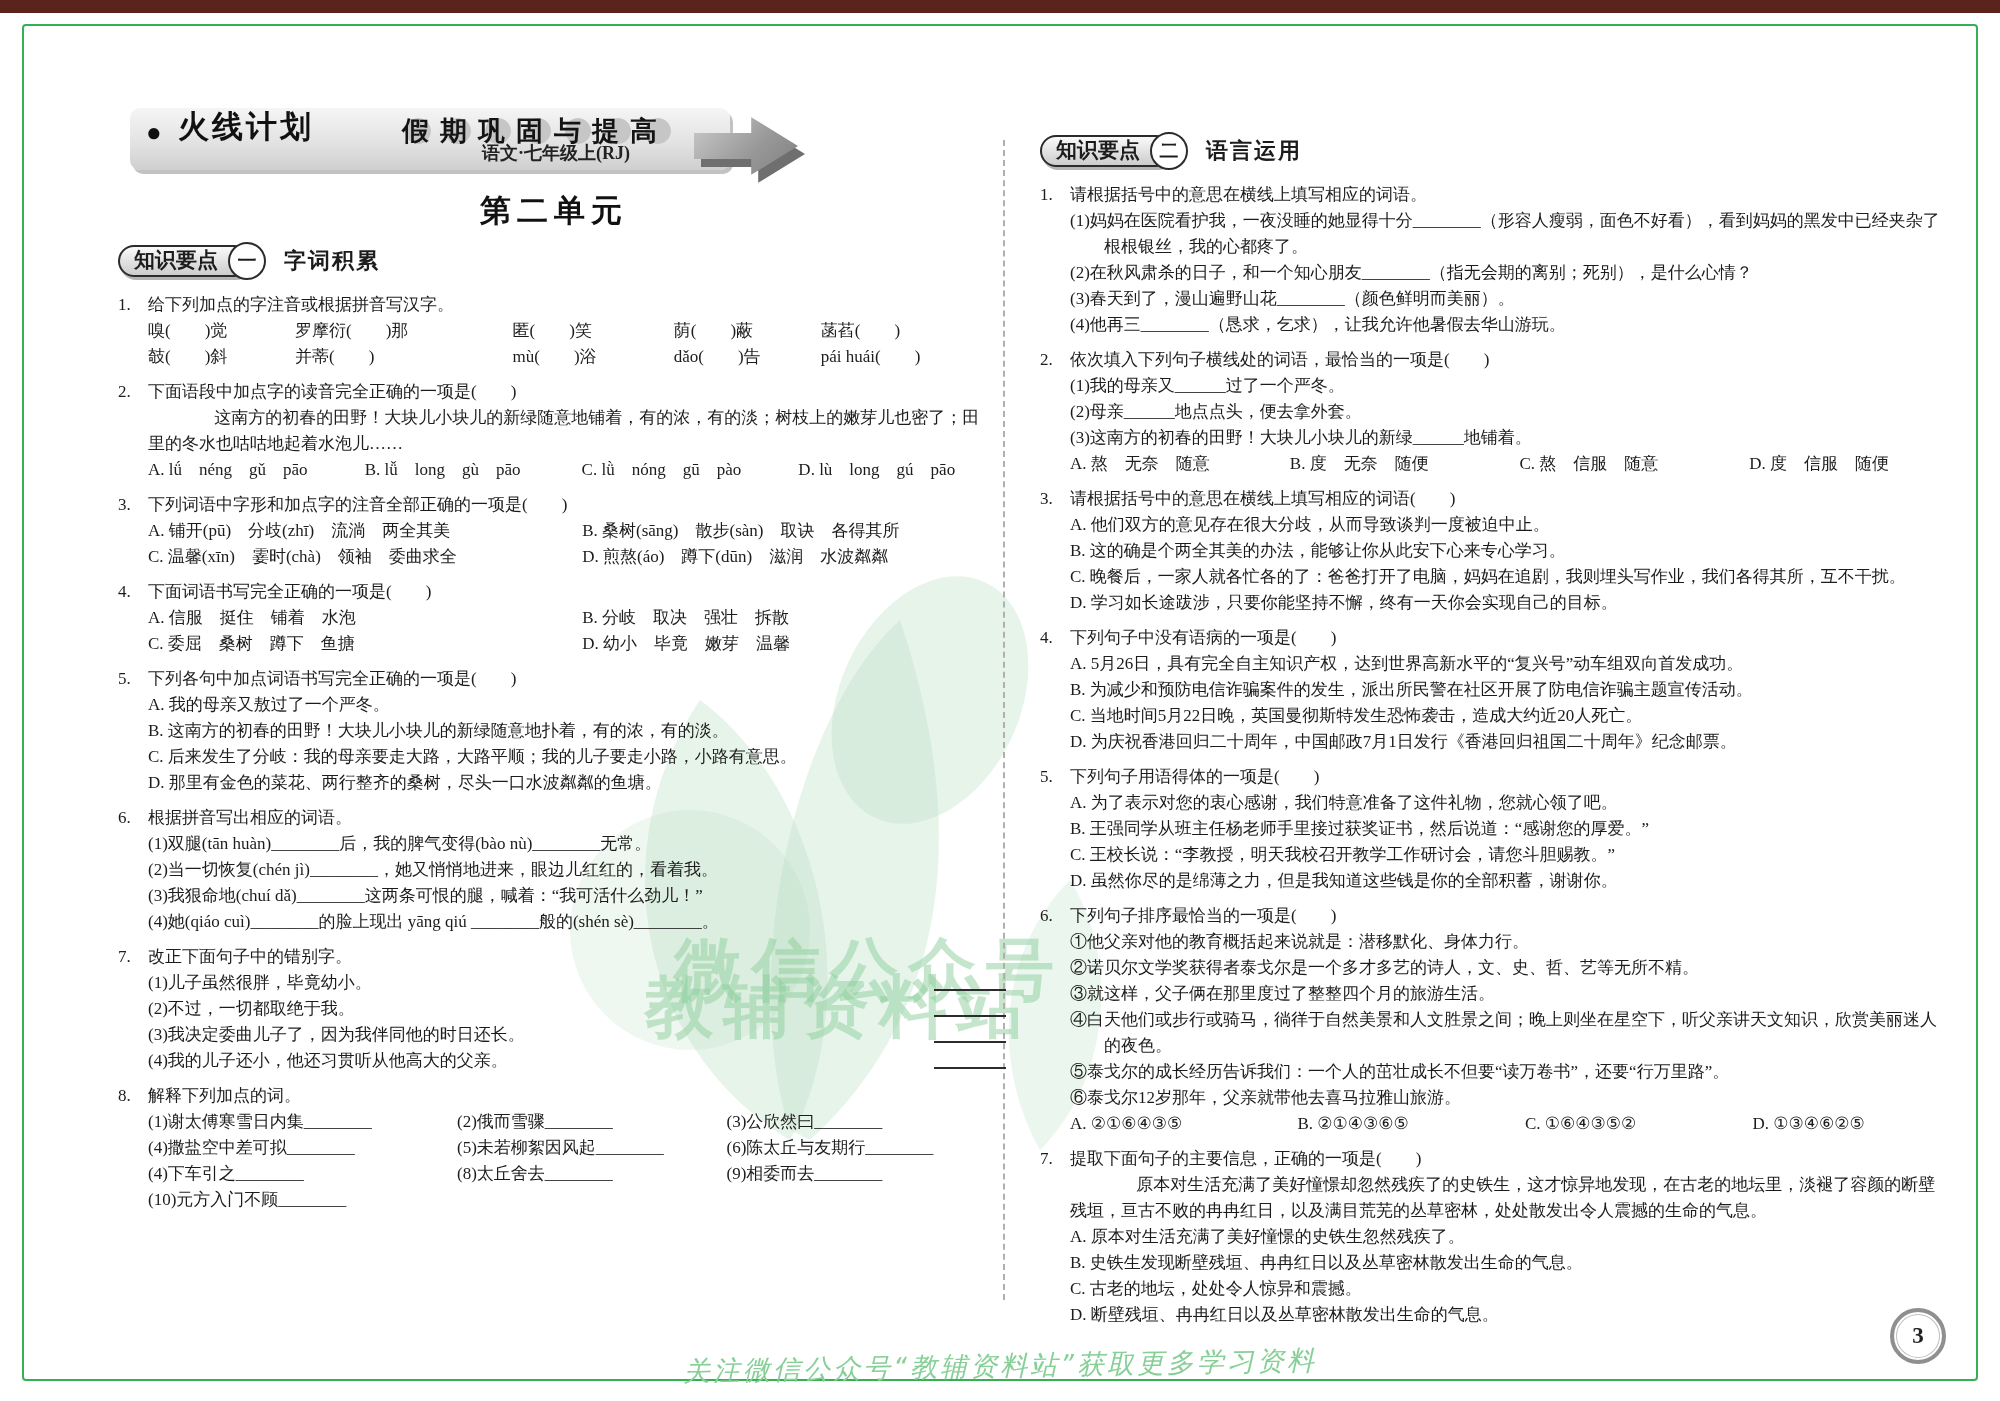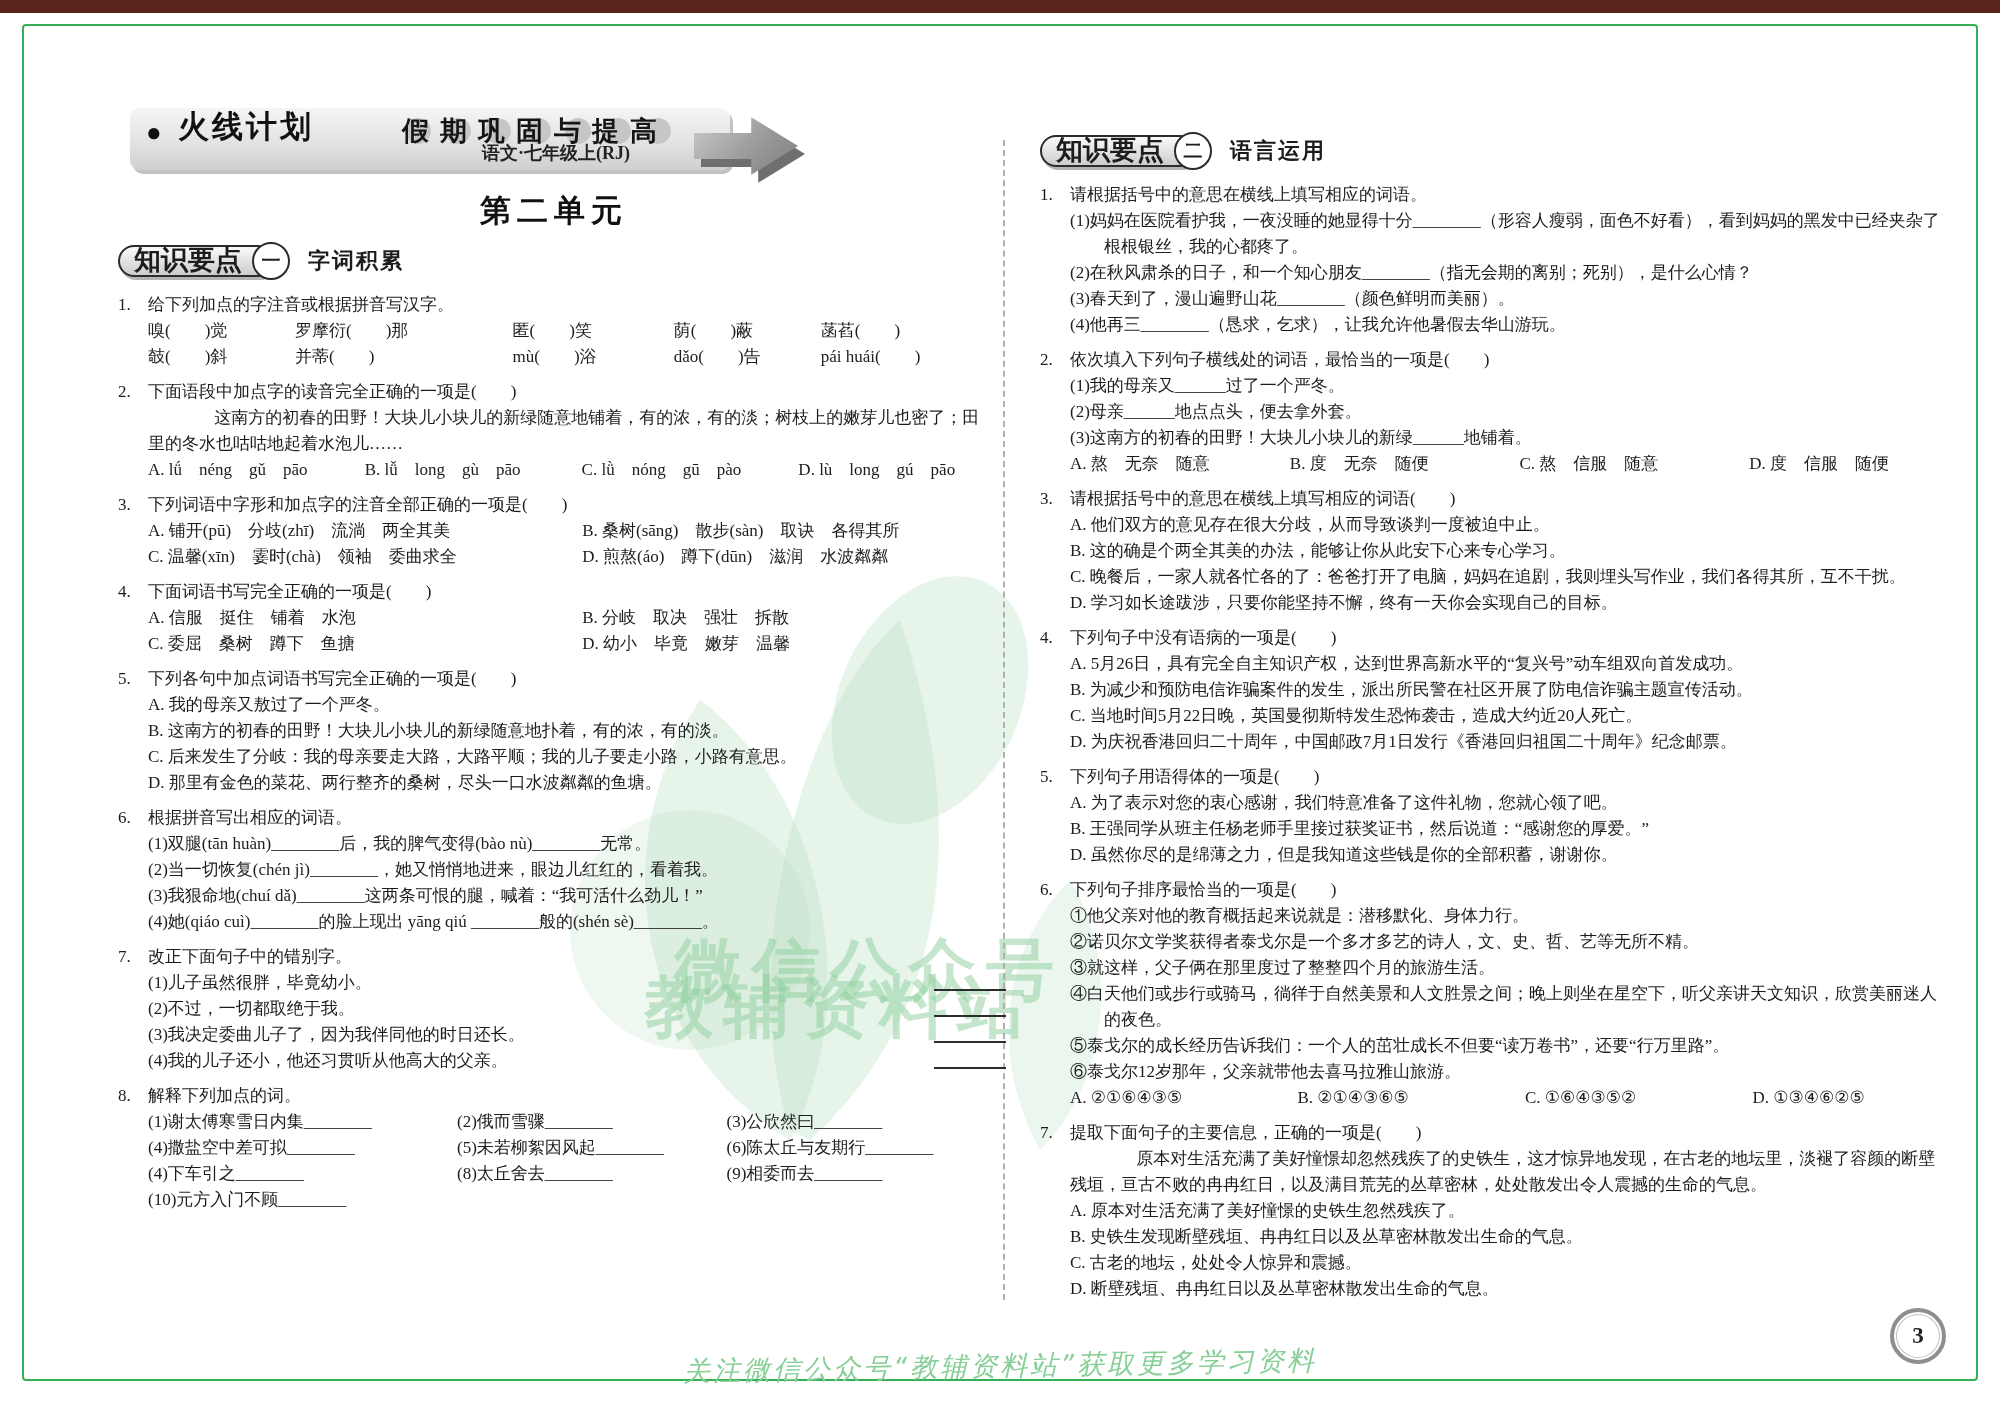--- a/index.html
+++ b/index.html
@@ -46,21 +46,21 @@
     transform:translate(7px,8px);}
   .arrow-main{right:-68px;background:linear-gradient(135deg,#cfcfcf 0%,#9a9a9a 55%,#7c7c7c 100%);
     clip-path:polygon(0 32%,55% 32%,55% 10%,100% 50%,55% 90%,55% 68%,0 68%);}
 
   .unit-title{margin:28px 0 18px 0;text-align:center;font-size:31px;font-weight:bold;
     letter-spacing:6px;color:#111;}
 
   .section-head{display:flex;align-items:center;margin:6px 0 12px 0;}
   .pill{display:inline-flex;align-items:center;background:linear-gradient(180deg,#fafafa,#cccccc);
     border:2px solid #2b2b2b;border-radius:999px;padding:0 30px 2px 14px;font-weight:bold;
-    font-size:27px;box-shadow:2px 3px 0 rgba(130,130,130,0.6);
+    font-size:21px;box-shadow:2px 3px 0 rgba(130,130,130,0.6);
     font-family:"Liberation Sans","DejaVu Sans",sans-serif;}
   .pill-num{display:inline-flex;align-items:center;justify-content:center;width:34px;height:34px;
     margin-left:-22px;border:2px solid #2b2b2b;border-radius:50%;background:#fff;font-size:19px;
     font-weight:bold;z-index:1;}
   .section-title{margin-left:18px;font-size:22px;font-weight:bold;
     font-family:"Liberation Sans","DejaVu Sans",sans-serif;letter-spacing:2px;}
 
   
   .question{position:relative;padding-left:30px;margin-bottom:9px;}
   .q-num{position:absolute;left:0;top:0;}
@@ -253,20 +253,21 @@
         <div class="q-line"><span>A. 5月26日，具有完全自主知识产权，达到世界高新水平的“复兴号”动车组双向首发成功。</span></div>
         <div class="q-line"><span>B. 为减少和预防电信诈骗案件的发生，派出所民警在社区开展了防电信诈骗主题宣传活动。</span></div>
         <div class="q-line"><span>C. 当地时间5月22日晚，英国曼彻斯特发生恐怖袭击，造成大约近20人死亡。</span></div>
         <div class="q-line"><span>D. 为庆祝香港回归二十周年，中国邮政7月1日发行《香港回归祖国二十周年》纪念邮票。</span></div>
       </div>
       <div class="question">
         <span class="q-num">5.</span>
         <div class="q-head">下列句子用语得体的一项是(　　)</div>
         <div class="q-line"><span>A. 为了表示对您的衷心感谢，我们特意准备了这件礼物，您就心领了吧。</span></div>
         <div class="q-line"><span>B. 王强同学从班主任杨老师手里接过获奖证书，然后说道：“感谢您的厚爱。”</span></div>
+        <div class="q-line"><span>C. 王校长说：“李教授，明天我校召开教学工作研讨会，请您斗胆赐教。”</span></div>
         <div class="q-line"><span>D. 虽然你尽的是绵薄之力，但是我知道这些钱是你的全部积蓄，谢谢你。</span></div>
       </div>
       <div class="question">
         <span class="q-num">6.</span>
         <div class="q-head">下列句子排序最恰当的一项是(　　)</div>
         <div class="q-line"><span>①他父亲对他的教育概括起来说就是：潜移默化、身体力行。</span></div>
         <div class="q-line"><span>②诺贝尔文学奖获得者泰戈尔是一个多才多艺的诗人，文、史、哲、艺等无所不精。</span></div>
         <div class="q-line"><span>③就这样，父子俩在那里度过了整整四个月的旅游生活。</span></div>
         <div class="q-line"><span>④白天他们或步行或骑马，徜徉于自然美景和人文胜景之间；晚上则坐在星空下，听父亲讲天文知识，欣赏美丽迷人的夜色。</span></div>
         <div class="q-line"><span>⑤泰戈尔的成长经历告诉我们：一个人的茁壮成长不但要“读万卷书”，还要“行万里路”。</span></div>

